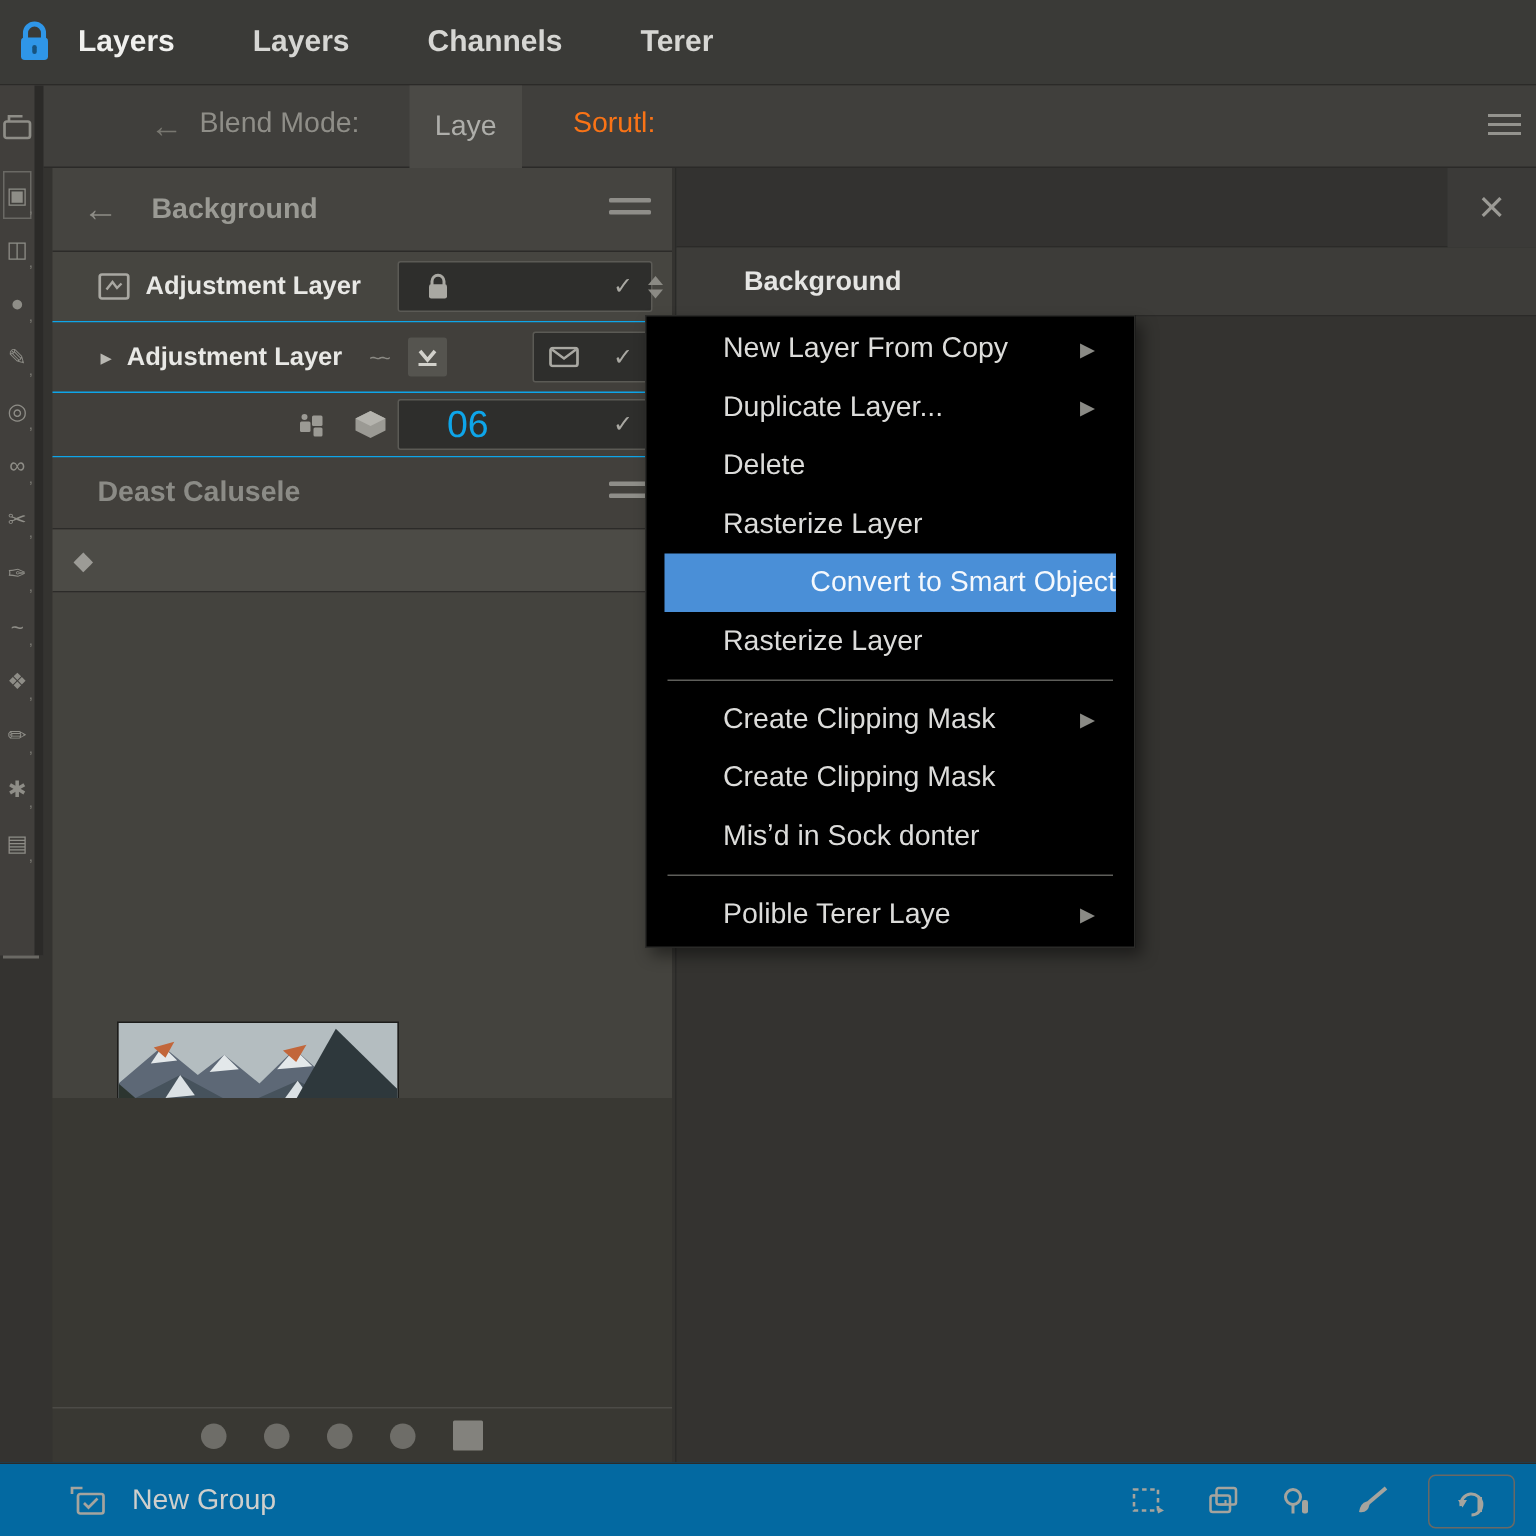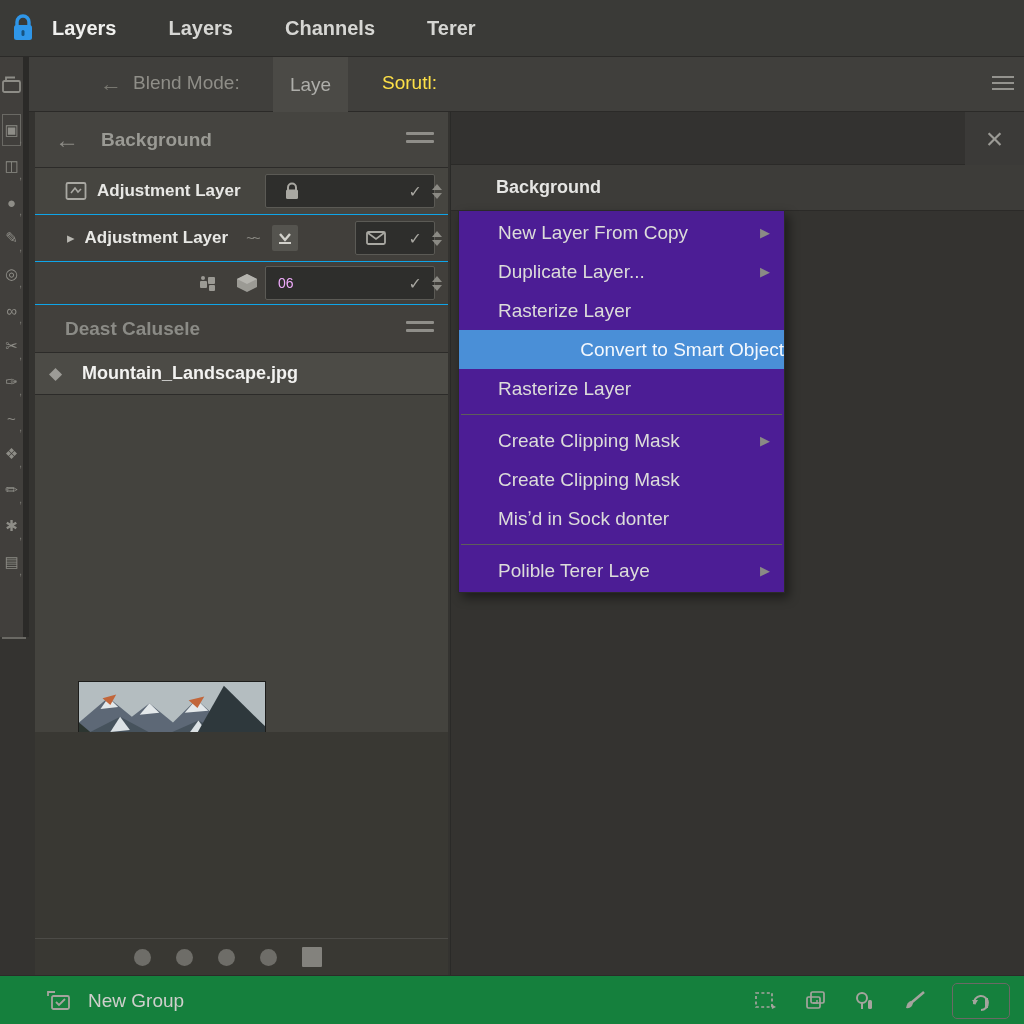--- a/index.html
+++ b/index.html
@@ -19,21 +19,21 @@
   .blendbar { position:absolute; left:0; top:57px; width:1024px; height:55px;
               background:#403f3c; border-bottom:1px solid #2b2a28; }
   .b-lefticon { position:absolute; left:0; top:0; width:29px; height:55px;
                 background:#413f3c; border-right:6px solid #2b2a28;
                 display:flex; align-items:center; justify-content:center; }
   .b-arrow { position:absolute; left:100px; top:14px; color:#787770; font-size:22px; font-weight:700; }
   .b-label { position:absolute; left:133px; top:15px; color:#8f8e88; font-size:19px; }
   .b-box { position:absolute; left:273px; top:0; width:75px; height:55px; background:#4b4a46;
            display:flex; align-items:center; justify-content:center;
            color:#aeaeaa; font-size:19px; }
-  .b-sort { position:absolute; left:382px; top:15px; color:#fde047; font-size:19px; }
+  .b-sort { position:absolute; left:382px; top:15px; color:#f97316; font-size:19px; }
   .hamburger3 { position:absolute; right:10px; top:19px; width:22px; }
   .hamburger3 i { display:block; height:2px; background:#94938e; margin-bottom:4px; }
 
   
   .toolstrip { position:absolute; left:0; top:112px; width:29px; height:525px;
                background:#413f3c; border-right:6px solid #2b2a28; }
   .tool { height:36px; display:flex; align-items:center; justify-content:center;
           color:#8e8d87; font-size:15px; position:relative; }
   .tool::after { content:","; position:absolute; right:1px; bottom:3px; font-size:10px; color:#7c7b75; }
   .tool.boxed { outline:1px solid #6a6964; outline-offset:-3px; }
@@ -59,21 +59,21 @@
   .selbox .chk { margin-left:auto; margin-right:12px; color:#a9a8a2; font-size:16px; }
   .updown { position:absolute; right:6px; display:flex; flex-direction:column; align-items:center; gap:3px; }
   .tri-up { width:0; height:0; border-left:5px solid transparent; border-right:5px solid transparent;
             border-bottom:6px solid #8b8a84; }
   .tri-dn { width:0; height:0; border-left:5px solid transparent; border-right:5px solid transparent;
             border-top:6px solid #8b8a84; }
   .mini-sq { width:26px; height:26px; background:#55544f; border-radius:2px;
              display:flex; align-items:center; justify-content:center; }
   .collapse-arrow { color:#b9b8b2; font-size:15px; margin-left:32px; }
   .squig { color:#8b8a84; font-size:14px; letter-spacing:-2px; }
-  .opacity-val { color:#f0abfc; font-size:14px; margin-left:12px; }
+  .opacity-val { color:#0ea5e9; font-size:25px; margin-left:32px; }
 
   .section-hd { position:absolute; left:0; top:193px; width:100%; height:48px; background:#42403c;
                 border-bottom:1px solid #2c2b29; display:flex; align-items:center;gap:20px; }
   .section-hd .title { color:#8b8b86; font-size:19px; font-weight:600; margin-left:30px; }
 
   .file-row { position:absolute; left:0; top:241px; width:100%; height:42px; background:#4c4b46;
               border-bottom:1px solid #2c2b29; display:flex; align-items:center; }
   .file-row .dia { margin-left:14px; }
   .file-row .fname { color:#f2f2f0; font-size:18px; font-weight:600; margin-left:20px; }
 
@@ -97,32 +97,32 @@
   .rp-row1 { position:absolute; left:0; top:0; width:100%; height:53px; background:#333230;
              border-bottom:1px solid #2b2a28; }
   .close-box { position:absolute; right:0; top:0; width:59px; height:53px; background:#3b3a38;
                display:flex; align-items:center; justify-content:center;
                color:#9b9a95; font-size:30px; line-height:1; }
   .rp-row2 { position:absolute; left:0; top:53px; width:100%; height:46px; background:#3d3c39;
              border-bottom:1px solid #2b2a28; display:flex; align-items:center; }
   .rp-row2 .lname { color:#e5e5e3; font-size:18px; font-weight:600; margin-left:45px; }
 
   
-  .cmenu { position:absolute; left:430px; top:210px; width:327px; background:#4c1d95;
+  .cmenu { position:absolute; left:430px; top:210px; width:327px; background:#000000;
            border:1px solid #2a2a28; box-shadow:4px 5px 10px rgba(0,0,0,.45);
-           z-index:50; padding:2px 0;margin-left:28px; }
+           z-index:50; padding:2px 12px; }
   .mi { height:39px; display:flex; align-items:center; position:relative;
         color:#dcdcda; font-size:19px; padding-left:39px; cursor:default; }
   .mi .sub { position:absolute; right:14px; color:#8a8a85; font-size:13px; }
   .mi.hl { background:#4a8fd7; color:#f4f8fd;justify-content:flex-end; }
   .msep { height:1px; background:#5e5e5a; margin:6px 2px; }
 
   
   .bottombar { position:absolute; left:0; top:975px; width:1024px; height:49px;
-               background:#15803d; border-top:1px solid #2c2b29; }
+               background:#0369a1; border-top:1px solid #2c2b29; }
   .ng { position:absolute; left:46px; top:0; height:49px; display:flex; align-items:center; gap:16px; }
   .ng .lbl { color:#cfcfcc; font-size:19px; }
   .bb-icons { position:absolute; right:14px; top:0; height:49px; display:flex; align-items:center; gap:26px; }
   .bb-btn { width:58px; height:36px; border:1px solid #6a6965; border-radius:5px;
             display:flex; align-items:center; justify-content:center; }
 
   svg.ic { display:block; }
 </style>
 </head>
 <body>
@@ -255,21 +255,20 @@
     <div class="section-hd">
       <span class="title">Deast Calusele</span>
       <span class="hamburger2">
           <i></i>
           <i></i>
         </span>
     </div>
 
     <div class="file-row">
       <span class="dia">◆</span>
-      <span class="fname">Mountain_Landscape.jpg</span>
     </div>
 
     <div class="thumbzone">
       <span class="dia abs" style="top:352px">◆</span>
       <span class="dia abs" style="top:406px">◆</span>
       <span class="dia abs" style="top:471px">◆</span>
 
       <div class="thumb t1" style="top:286px">
         <svg viewBox="0 0 190 105" preserveAspectRatio="none">
           <rect width="190" height="105" fill="#b4bdc0"></rect>
@@ -340,20 +339,23 @@
   <div class="cmenu">
     <div class="mi">
       <span>New Layer From Copy</span>
       <span class="sub">▶</span>
     </div>
     <div class="mi">
       <span>Duplicate Layer...</span>
       <span class="sub">▶</span>
     </div>
     <div class="mi">
+      <span>Delete</span>
+    </div>
+    <div class="mi">
       <span>Rasterize Layer</span>
     </div>
     <div class="mi hl">
       <span>Convert to Smart Object</span>
     </div>
     <div class="mi">
       <span>Rasterize Layer</span>
     </div>
     <div class="msep"></div>
     <div class="mi">

